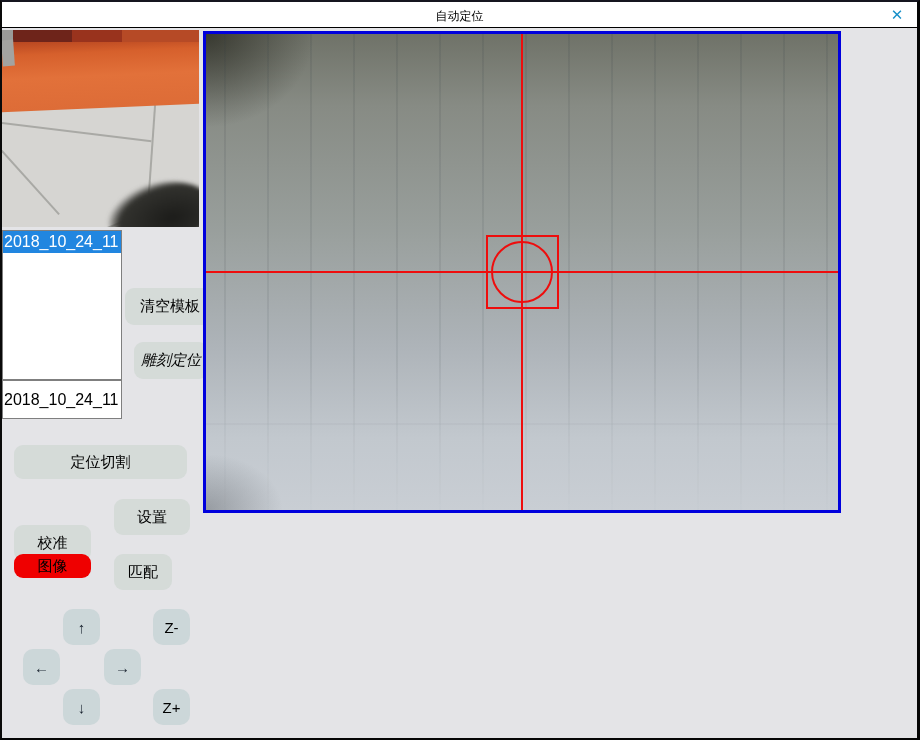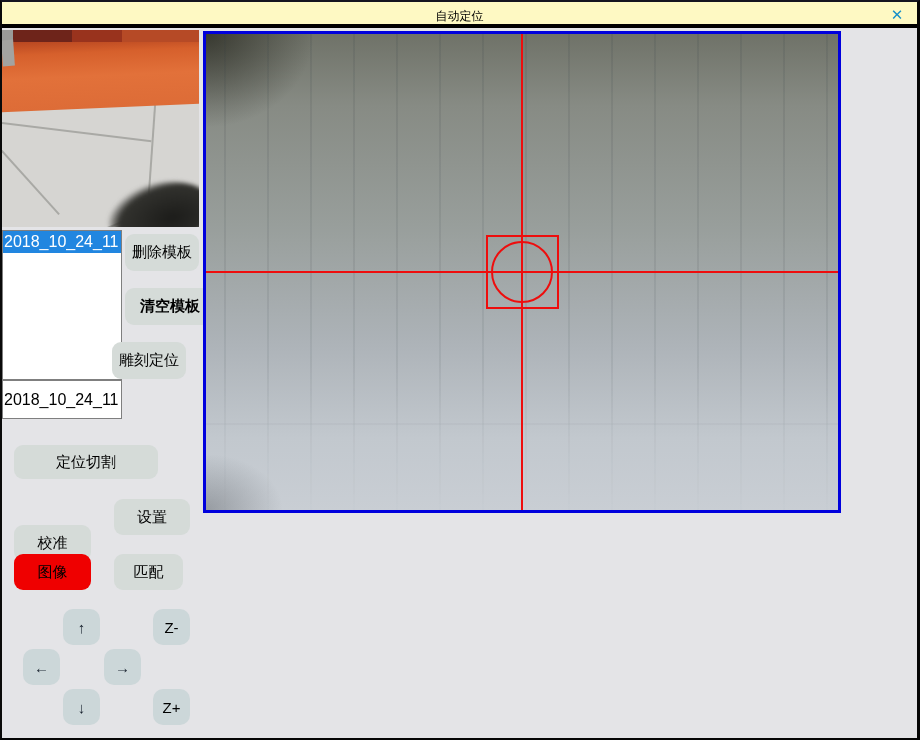--- a/index.html
+++ b/index.html
@@ -11,21 +11,21 @@
     background:#e4e4e7;
     border-top:2px solid #15151f;
     border-left:2px solid #0a0a0a;
     border-right:3px solid #050505;
     border-bottom:2px solid #050505;
   }
 
   
   .titlebar{
     position:absolute; left:0; top:0; width:100%; height:26px;
-    background:#fef9c3; border-bottom:4px solid #000000;
+    background:#ffffff; border-bottom:1px solid #000000;
   }
   .title{
     position:absolute; left:0; right:0; top:6px; text-align:center;
     font-size:12px; color:#000;
   }
   .close{
     position:absolute; right:10px; top:3px; width:20px; height:20px;
     color:#1790c9; font-size:15px; font-weight:bold; text-align:center;
     line-height:20px; cursor:pointer;
   }
@@ -76,28 +76,28 @@
   }
 
   
   .btn{
     position:absolute; background:#d5dbd8; border:none; border-radius:9px;
     font-size:15px; color:#000; text-align:center; cursor:pointer;
     font-family:"Liberation Sans","DejaVu Sans",sans-serif;
     display:flex; align-items:center; justify-content:center;
   }
   .btn-del   { left:123px; top:232px; width:74px; height:37px; }
-  .btn-clear { left:123px; top:286px; width:90px; height:37px;font-weight:bold; }
-  .btn-carve { left:110px; top:340px; width:74px; height:37px; }
+  .btn-clear { left:123px; top:286px; width:90px; height:37px; }
+  .btn-carve { left:132px; top:340px; width:74px; height:37px;font-style:italic; }
   .btn-add   { left:123px; top:385px; width:74px; height:38px; }
-  .btn-cut   { left:12px;  top:443px; width:144px; height:34px; }
+  .btn-cut   { left:12px;  top:443px; width:173px; height:34px; }
   .btn-cal   { left:12px;  top:523px; width:77px; height:36px; }
   .btn-set   { left:112px; top:497px; width:76px; height:36px; }
-  .btn-img   { left:12px;  top:552px; width:77px; height:36px; background:#ef0000; }
-  .btn-match { left:112px; top:552px; width:69px; height:36px; }
+  .btn-img   { left:12px;  top:552px; width:77px; height:24px; background:#ef0000; }
+  .btn-match { left:112px; top:552px; width:58px; height:36px; }
 
   .jog{
     position:absolute; width:37px; height:36px; background:#ccd7d9;
     border:none; border-radius:10px; font-size:15px; color:#1a2430;
     display:flex; align-items:center; justify-content:center; cursor:pointer;
     font-family:"Liberation Sans","DejaVu Sans",sans-serif;
   }
   .jog-up   { left:61px;  top:607px; }
   .jog-zm   { left:151px; top:607px; color:#000; }
   .jog-left { left:21px;  top:647px; }
@@ -158,21 +158,20 @@
     <span class="gray-notch"></span>
     <span class="dark-blob"></span>
   </div>
 
   <div class="listbox">
     <div class="list-item selected">2018_10_24_11</div>
   </div>
 
   <input class="name-field" value="2018_10_24_11" style="">
 
-  <button class="btn btn-del">删除模板</button>
   <button class="btn btn-clear">清空模板</button>
   <button class="btn btn-carve">雕刻定位</button>
 
   <button class="btn btn-cut">定位切割</button>
   <button class="btn btn-cal">校准</button>
   <button class="btn btn-set">设置</button>
   <button class="btn btn-img">图像</button>
   <button class="btn btn-match">匹配</button>
 
   <button class="jog jog-up">↑</button>

